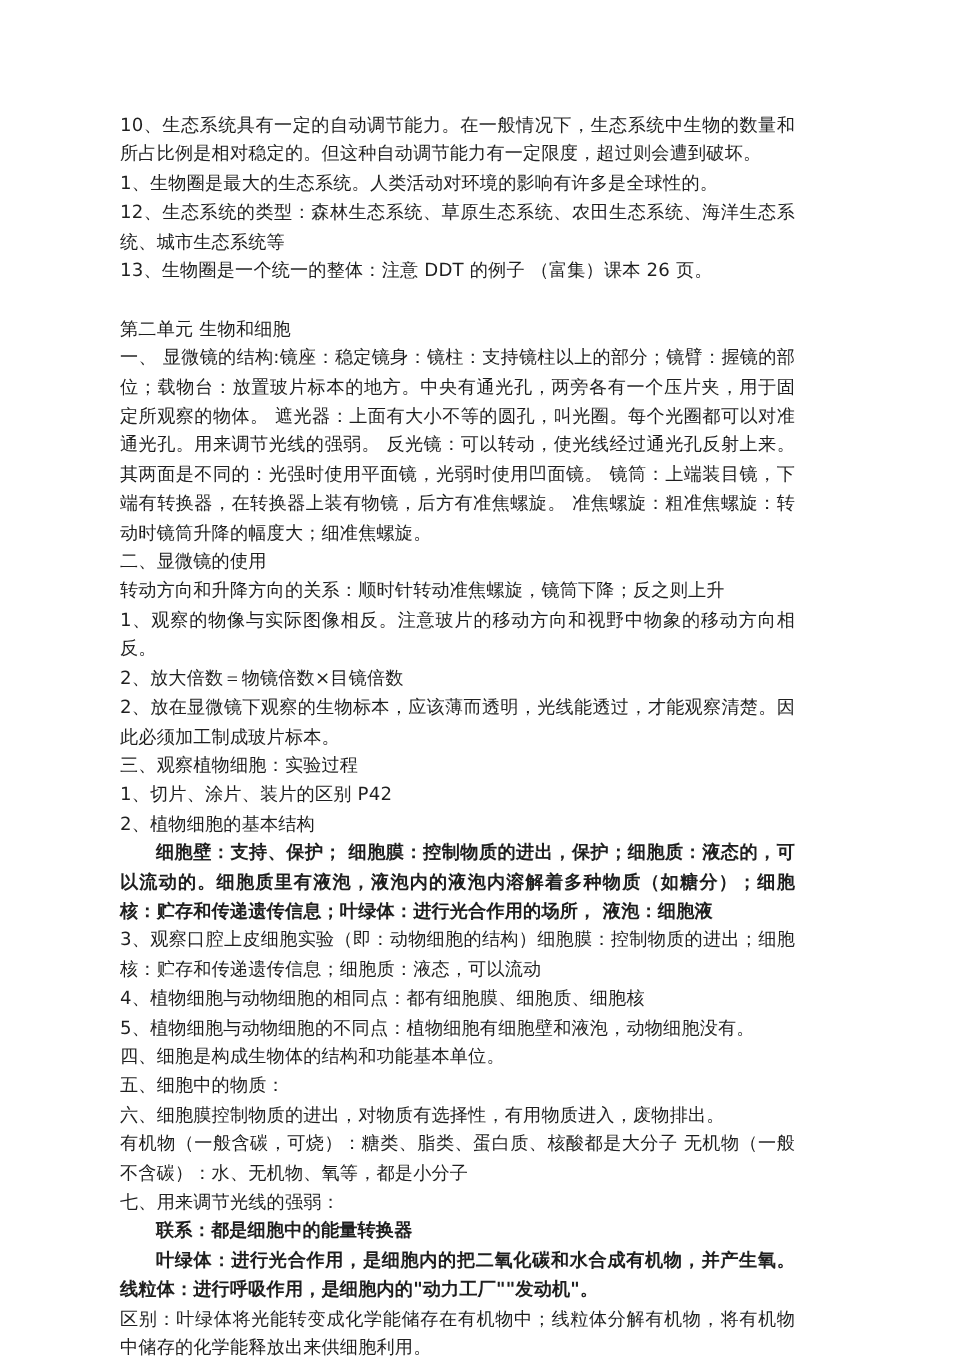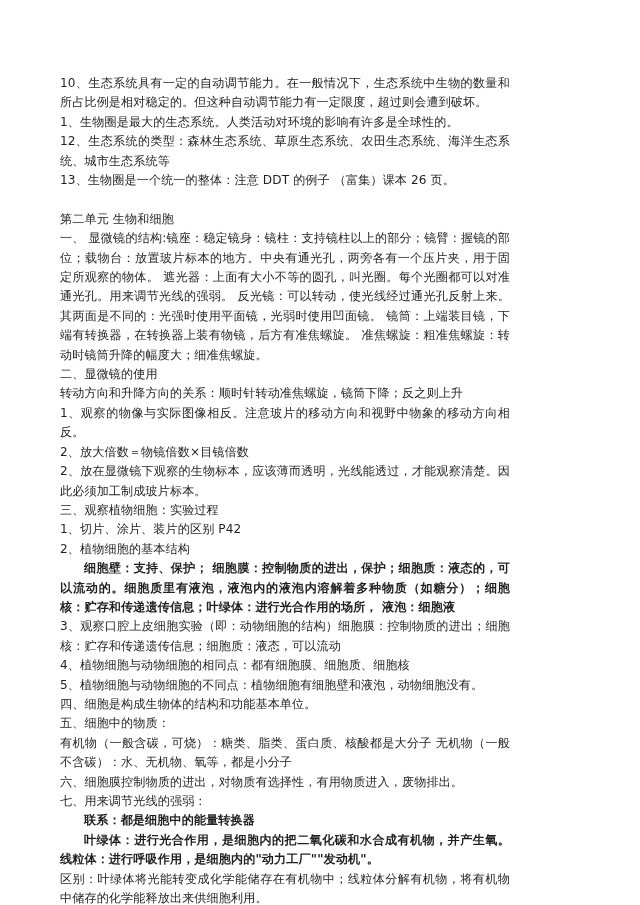--- a/index.html
+++ b/index.html
@@ -15,21 +15,21 @@
     color: #1b1b1b;
     -webkit-font-smoothing: antialiased;
   }
 
   #page {
     position: relative;
     width: 640px;
     height: 656px;
     background: #ffffff;
     box-sizing: border-box;
-    padding: 74px 95px 0 60px;
+    padding: 74px 95px 0 80px;
   }
 
   .doc-body {
     width: 450px;
   }
 
   .para {
     font-size: 12.1px;
     line-height: 19.4px;
     text-align: justify;
@@ -69,20 +69,20 @@
       <p class="para">2、放在显微镜下观察的生物标本，应该薄而透明，光线能透过，才能观察清楚。因此必须加工制成玻片标本。</p>
       <p class="para">三、观察植物细胞：实验过程</p>
       <p class="para">1、切片、涂片、装片的区别 P42</p>
       <p class="para">2、植物细胞的基本结构</p>
       <p class="para indent2">细胞壁：支持、保护； 细胞膜：控制物质的进出，保护；细胞质：液态的，可以流动的。细胞质里有液泡，液泡内的液泡内溶解着多种物质（如糖分）；细胞核：贮存和传递遗传信息；叶绿体：进行光合作用的场所， 液泡：细胞液</p>
       <p class="para">3、观察口腔上皮细胞实验（即：动物细胞的结构）细胞膜：控制物质的进出；细胞核：贮存和传递遗传信息；细胞质：液态，可以流动</p>
       <p class="para">4、植物细胞与动物细胞的相同点：都有细胞膜、细胞质、细胞核</p>
       <p class="para">5、植物细胞与动物细胞的不同点：植物细胞有细胞壁和液泡，动物细胞没有。</p>
       <p class="para">四、细胞是构成生物体的结构和功能基本单位。</p>
       <p class="para">五、细胞中的物质：</p>
+      <p class="para">六、细胞膜控制物质的进出，对物质有选择性，有用物质进入，废物排出。</p>
       <p class="para">有机物（一般含碳，可烧）：糖类、脂类、蛋白质、核酸都是大分子 无机物（一般不含碳）：水、无机物、氧等，都是小分子</p>
-      <p class="para">六、细胞膜控制物质的进出，对物质有选择性，有用物质进入，废物排出。</p>
       <p class="para">七、用来调节光线的强弱：</p>
       <p class="para indent2">联系：都是细胞中的能量转换器</p>
       <p class="para indent2">叶绿体：进行光合作用，是细胞内的把二氧化碳和水合成有机物，并产生氧。 线粒体：进行呼吸作用，是细胞内的"动力工厂""发动机"。</p>
       <p class="para">区别：叶绿体将光能转变成化学能储存在有机物中；线粒体分解有机物，将有机物中储存的化学能释放出来供细胞利用。</p>
     </div>
 </div>
 
 </body></html>

